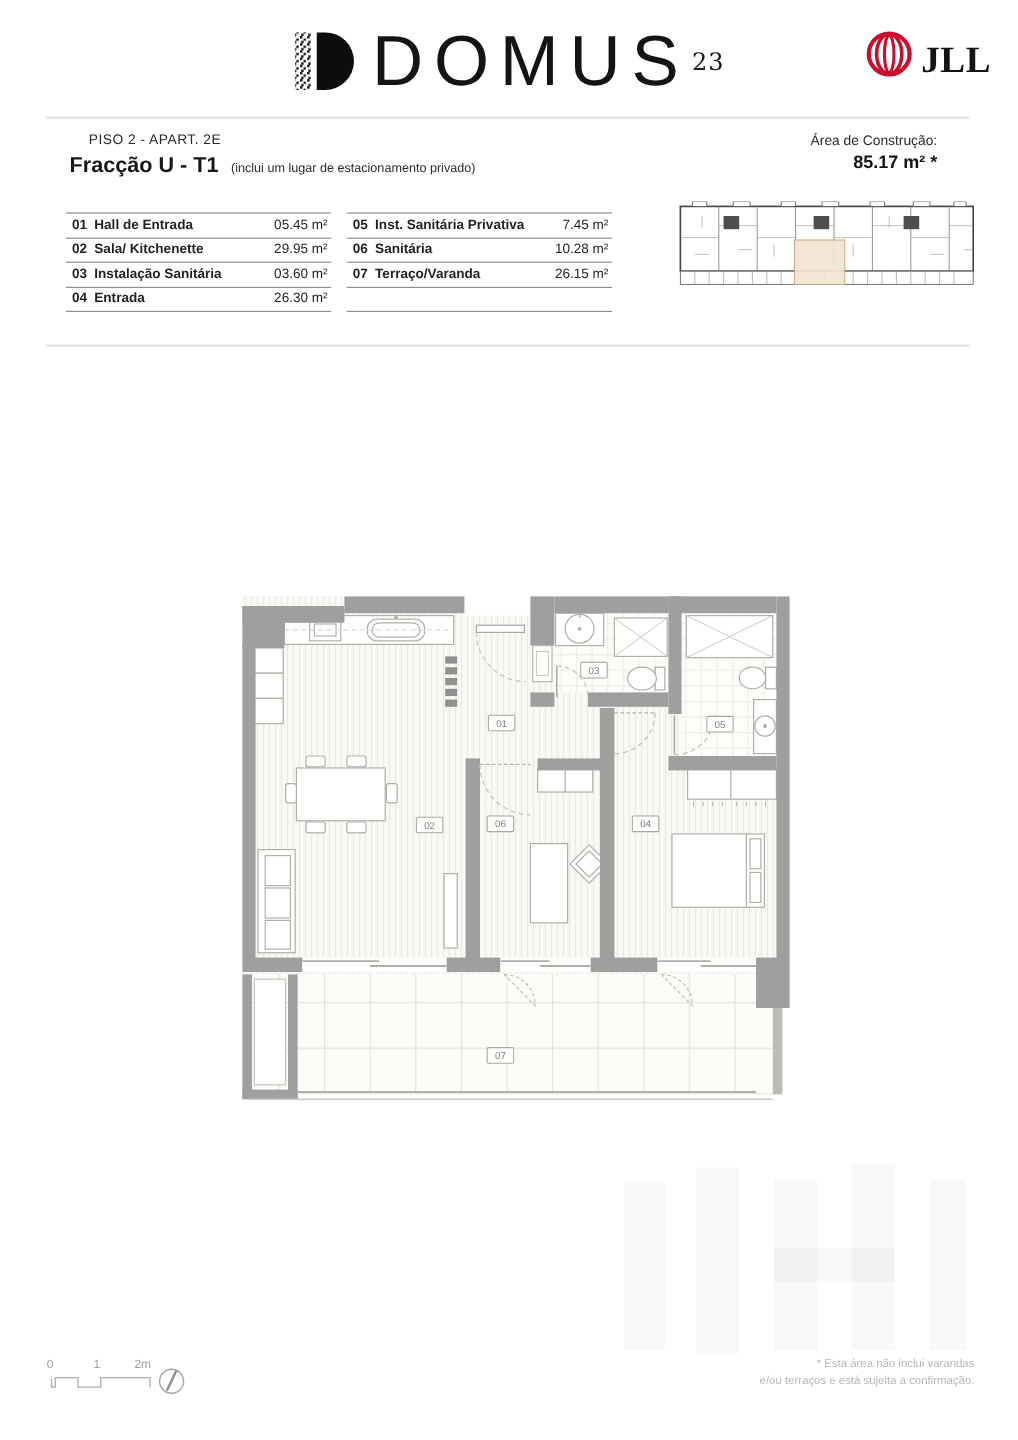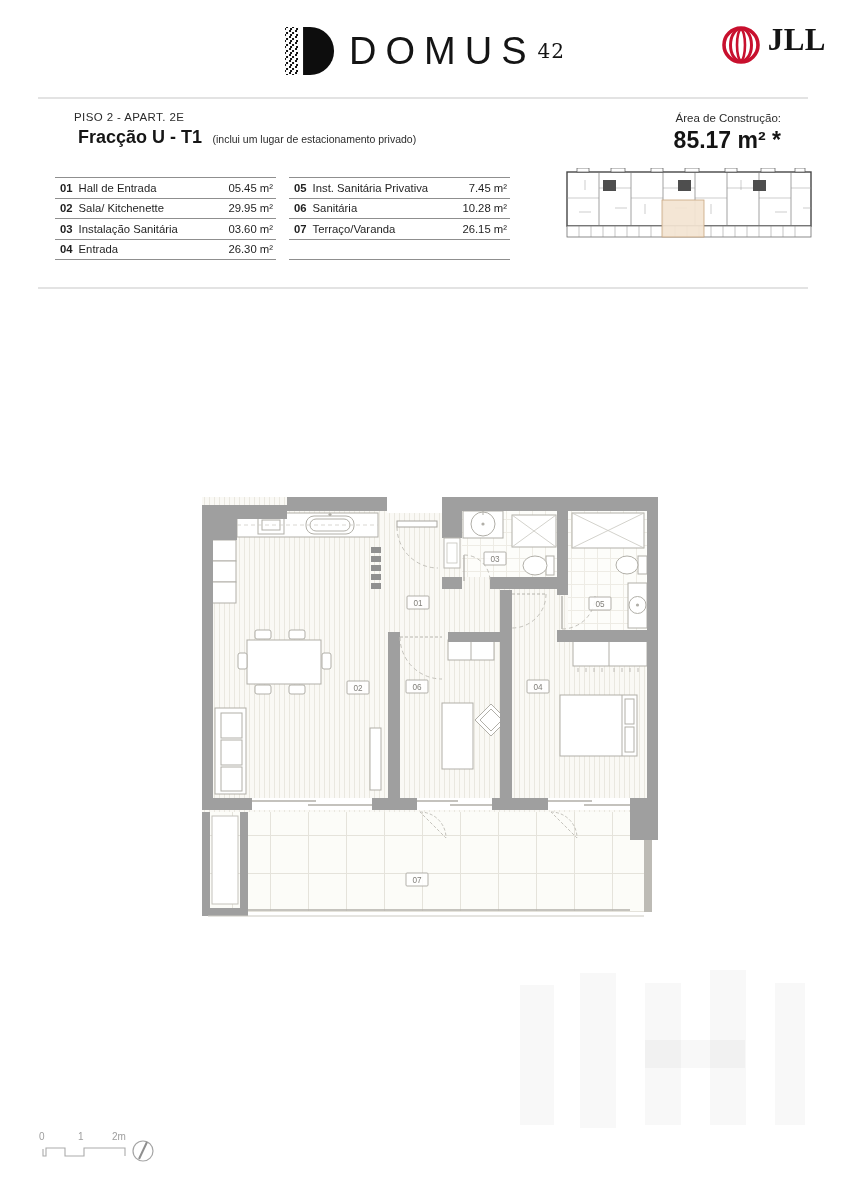--- a/index.html
+++ b/index.html
@@ -2,46 +2,46 @@
 <html><head>
 <meta charset="utf-8">
 <style>
   html,body{margin:0;padding:0;background:#ffffff;}
   .page{position:relative;width:848px;height:1200px;margin:0 auto;background:#fff;
         font-family:"Liberation Sans",sans-serif;color:#1c1c1c;overflow:hidden;}
 
   
   .brand{position:absolute;top:24px;left:50%;transform:translateX(-50%);
          display:flex;align-items:center;}
-  .brand-text{font-size:38px;letter-spacing:9px;color:#141414;margin-left:12px;line-height:52px;}
+  .brand-text{font-size:59px;letter-spacing:9px;color:#141414;margin-left:12px;line-height:52px;}
   .brand-sup{font-family:"DejaVu Serif",serif;font-size:20px;letter-spacing:1px;
              vertical-align:26px;margin-left:2px;color:#141414;}
-  .partner{position:absolute;top:22px;right:22px;display:flex;align-items:flex-start;}
+  .partner{position:absolute;top:22px;right:22px;display:flex;align-items:flex-end;}
   .partner-text{font-family:"Liberation Serif",serif;font-weight:bold;font-size:31px;
                 color:#141414;margin-left:5px;letter-spacing:0.5px;}
 
   .rule{position:absolute;left:38px;width:770px;height:2px;background:#e3e3e3;}
   .rule1{top:97px;} .rule2{top:287px;}
 
   
   .floor-line{position:absolute;left:74px;top:111px;font-size:11.5px;letter-spacing:0.4px;color:#2b2b2b;}
-  .fraction-line{position:absolute;left:78px;top:127px;white-space:nowrap;}
+  .fraction-line{position:absolute;left:58px;top:127px;white-space:nowrap;}
   .fraction{font-size:18px;font-weight:bold;color:#161616;}
   .fraction-note{font-size:10.5px;color:#2b2b2b;margin-left:6px;}
   .area-block{position:absolute;right:67px;top:112px;text-align:right;}
   .area-label{font-size:11.5px;color:#2b2b2b;}
-  .area-value{font-size:23px;font-weight:bold;color:#141414;margin-top:3px;}
+  .area-value{font-size:15px;font-weight:bold;color:#141414;margin-top:3px;}
 
   
   .rooms-col{position:absolute;top:177px;width:221px;border-top:1px solid #8f8f8f;}
   .rooms-col.left{left:55px;} .rooms-col.right{left:289px;}
   .room-row{height:19.5px;display:flex;align-items:center;border-bottom:1px solid #8f8f8f;
             font-size:11.3px;color:#1f1f1f;}
   .room-num{font-weight:bold;margin-left:5px;}
-  .room-name{margin-left:6px;white-space:nowrap;}
+  .room-name{margin-left:6px;white-space:nowrap;font-weight:bold;}
   .room-area{margin-left:auto;margin-right:3px;white-space:nowrap;}
 
   
   .keyplan{position:absolute;left:565px;top:168px;}
   .floorplan{position:absolute;left:194px;top:493px;}
   .scalebar{position:absolute;left:34px;top:1128px;}
   .watermark{position:absolute;left:505px;top:955px;pointer-events:none;}
 
   .footer-note{position:absolute;right:36px;top:1130px;text-align:right;
                font-size:9.5px;line-height:14px;color:#b6b6b6;}
@@ -58,21 +58,21 @@
           <rect width="6" height="6" fill="#ffffff"></rect>
           <rect x="0" y="0" width="2" height="2" fill="#111"></rect>
           <rect x="3" y="2" width="2" height="2" fill="#111"></rect>
           <rect x="1" y="4" width="2" height="2" fill="#111"></rect>
         </pattern>
       </defs>
       <rect x="2" y="3" width="13" height="48" fill="url(#qr)"></rect>
       <path d="M20,3 h7 a24,24 0 0 1 0,48 h-7 z" fill="#0d0d0d"></path>
     </svg>
     <span class="brand-text">DOMUS</span>
-      <span class="brand-sup">42</span>
+      <span class="brand-sup">23</span>
   </div>
 
   <div class="partner">
     <svg width="44" height="46" viewBox="0 0 44 46">
       <circle cx="22" cy="23" r="17" fill="none" stroke="#c8102e" stroke-width="3.6"></circle>
       <ellipse cx="22" cy="23" rx="10.5" ry="16.5" fill="none" stroke="#c8102e" stroke-width="3"></ellipse>
       <ellipse cx="22" cy="23" rx="4" ry="15.5" fill="none" stroke="#c8102e" stroke-width="2.6"></ellipse>
     </svg>
     <span class="partner-text">JLL</span>
   </div>
@@ -318,14 +318,18 @@
       <text x="44" y="12">1</text>
       <text x="78" y="12">2m</text>
     </g>
     <path d="M9,21 V28 H12 V20 H31 V28 H50 V20 H91 V28" fill="none" stroke="#ababab" stroke-width="1.1"></path>
     <g>
       <circle cx="109" cy="23" r="10" fill="none" stroke="#a5a5a5" stroke-width="1.2"></circle>
       <path d="M105,31 L113,14" stroke="#8f8f8f" stroke-width="2" fill="none"></path>
     </g>
   </svg>
 
+  <div class="footer-note">
+    <div>* Esta área não inclui varandas</div>
+    <div>e/ou terraços e está sujeita a confirmação.</div>
+  </div>
 
 </div>
 
 </body></html>

